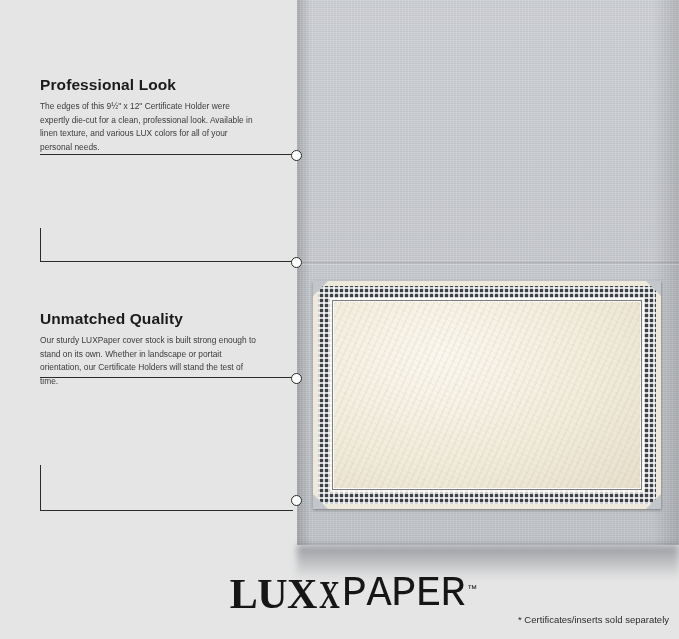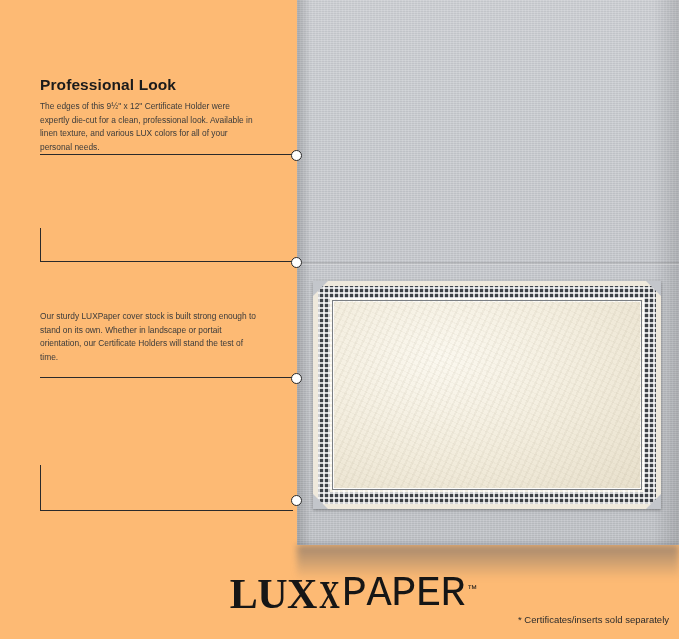--- a/index.html
+++ b/index.html
@@ -7,21 +7,21 @@
     padding: 0;
     background: #ffffff;
   }
   body {
     font-family: "Liberation Sans", sans-serif;
   }
   #stage {
     position: relative;
     width: 679px;
     height: 639px;
-    background: #fdba74;
+    background: #e5e5e5;
     overflow: hidden;
   }
 
   
   .product-photo {
     position: absolute;
     left: 297px;
     top: 0;
     width: 382px;
     height: 545px;
@@ -255,20 +255,21 @@
 
   <div class="annotations">
 
     <div class="ann ann-1">
       <p class="ann-title">Professional Look</p>
       <p class="ann-body">The edges of this 9½" x 12" Certificate Holder  were expertly die-cut for a clean, professional look. Available in linen texture, and various LUX colors for all of your personal needs.</p>
     </div>
 
 
     <div class="ann ann-3">
+      <p class="ann-title">Unmatched Quality</p>
       <p class="ann-body">Our sturdy LUXPaper cover stock is built strong enough to stand on its own. Whether in landscape or portait orientation, our Certificate Holders will stand the test of time.</p>
     </div>
 
     <div class="ann ann-4">
     </div>
 
     <div class="leader" style="left:40px; top:154px; width:253px;"></div>
     <div class="dot" style="left:291px; top:150px;"></div>
 
     <div class="leader-v" style="left:40px; top:228px; height:34px;"></div>

